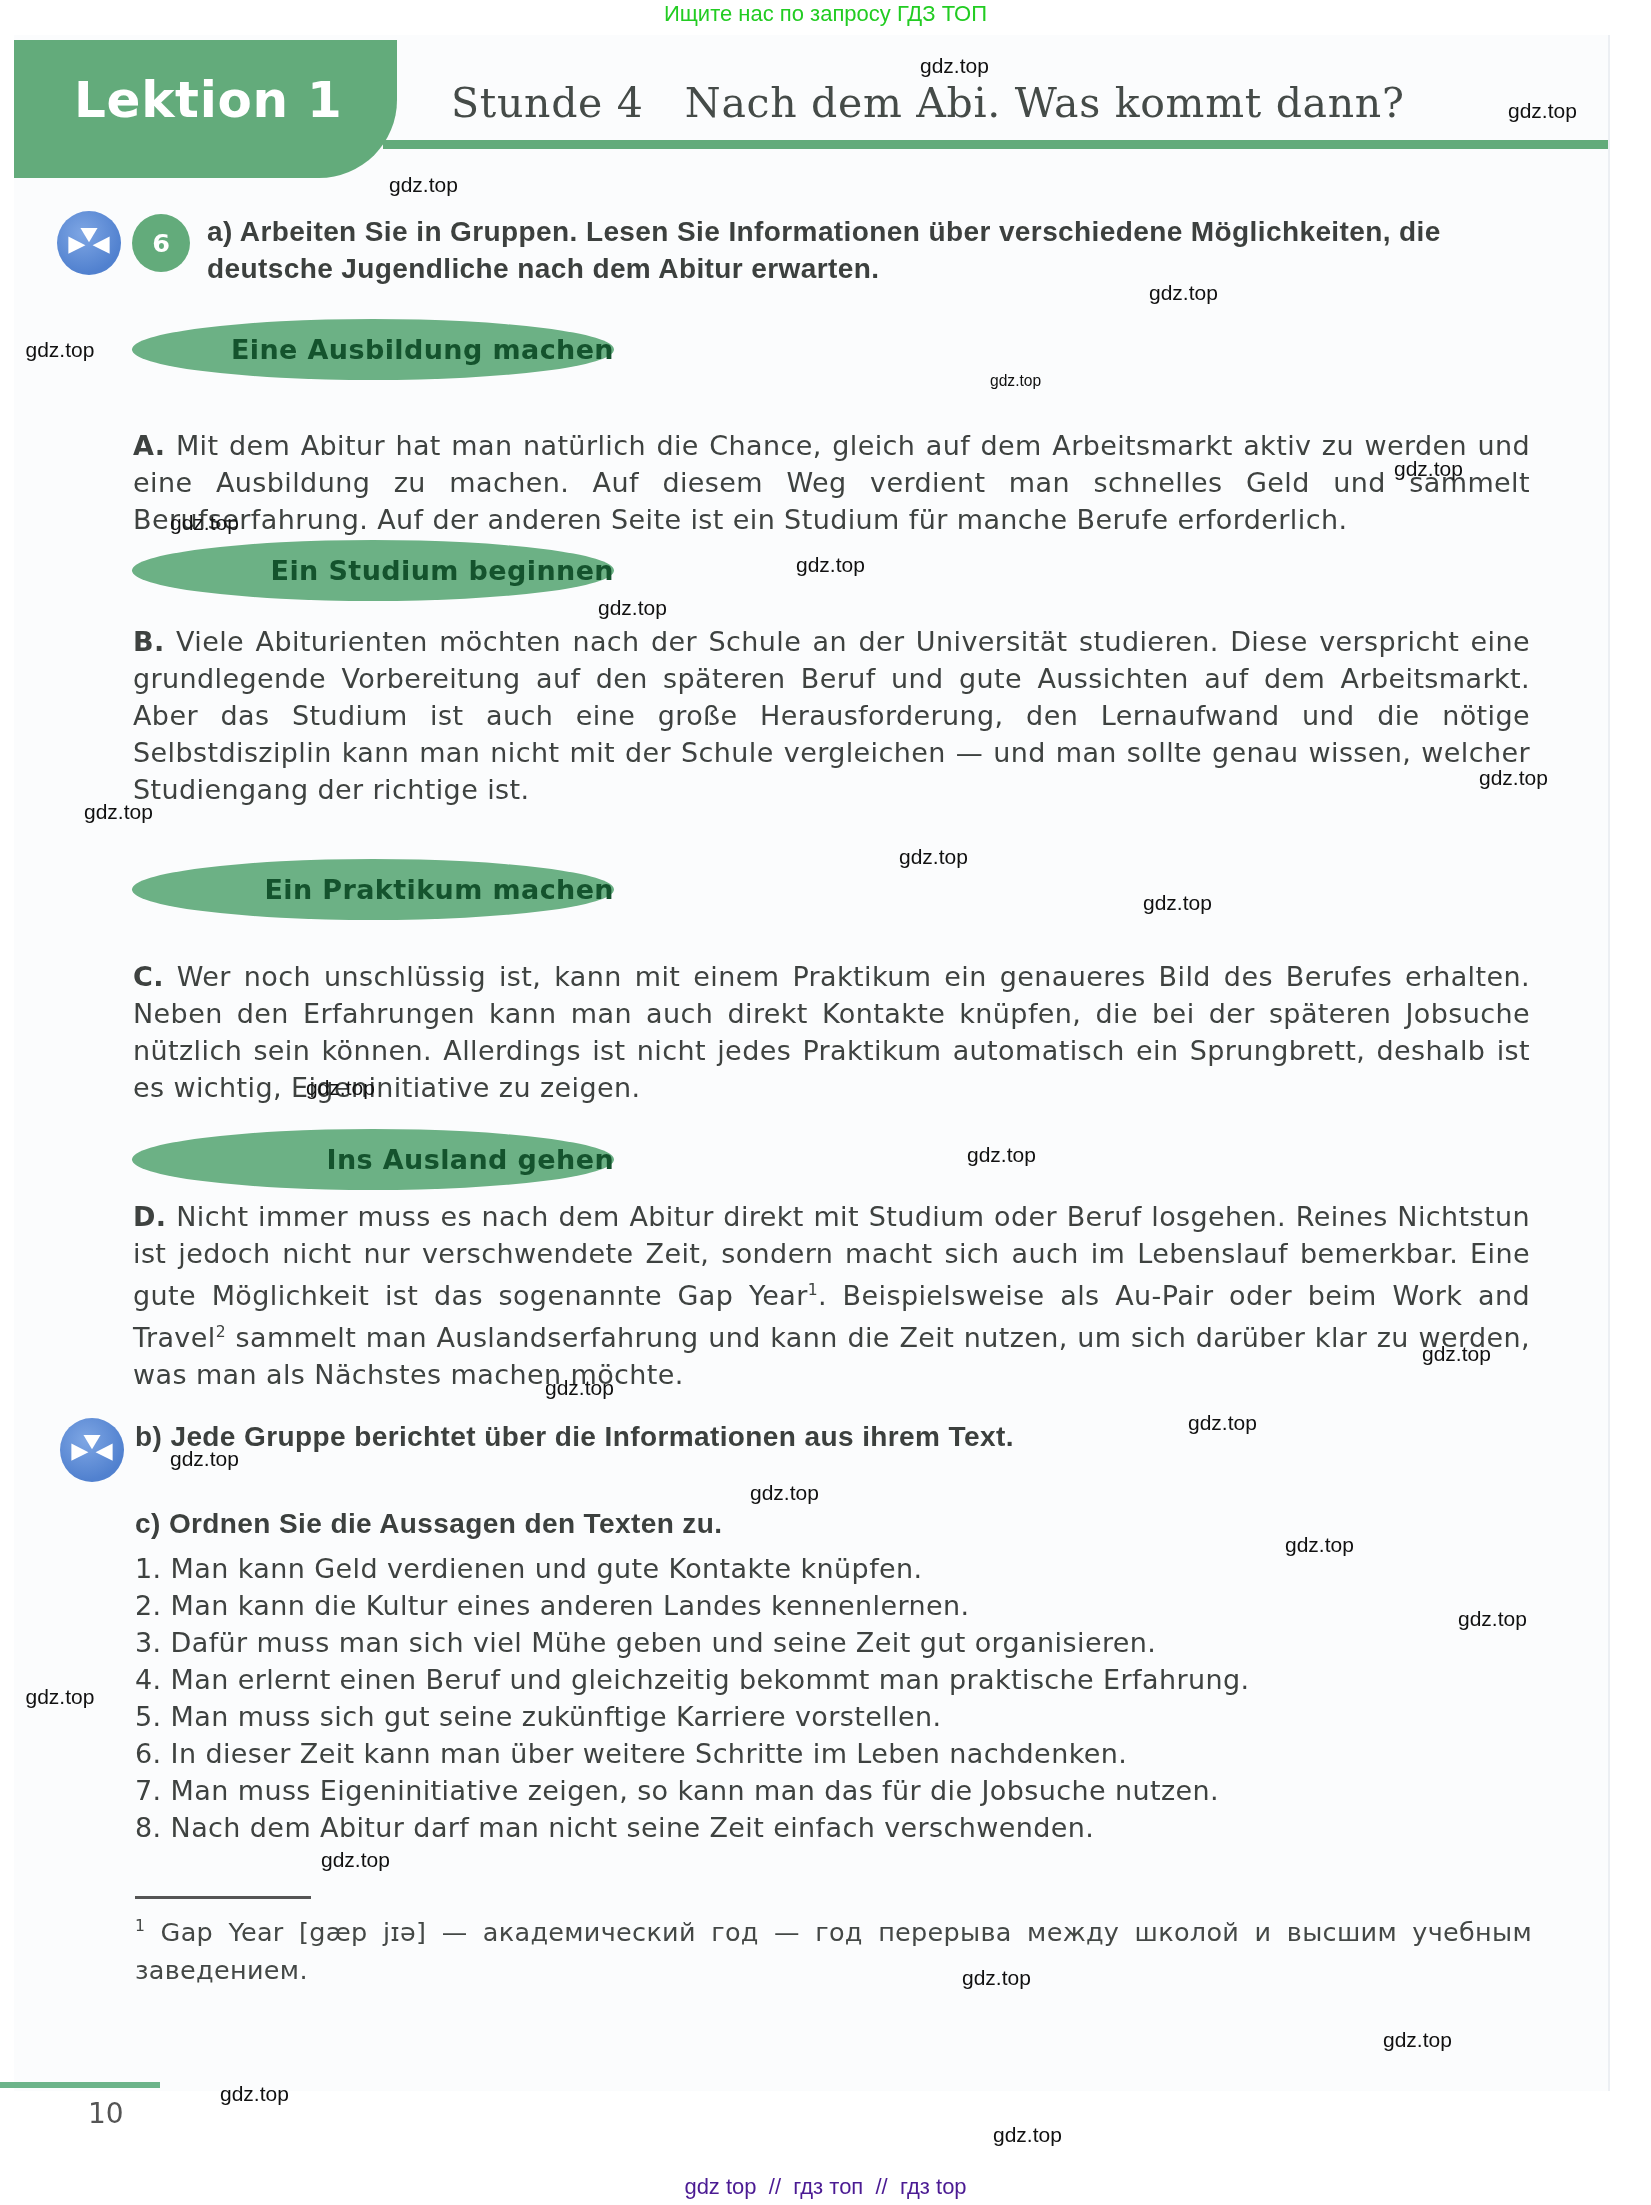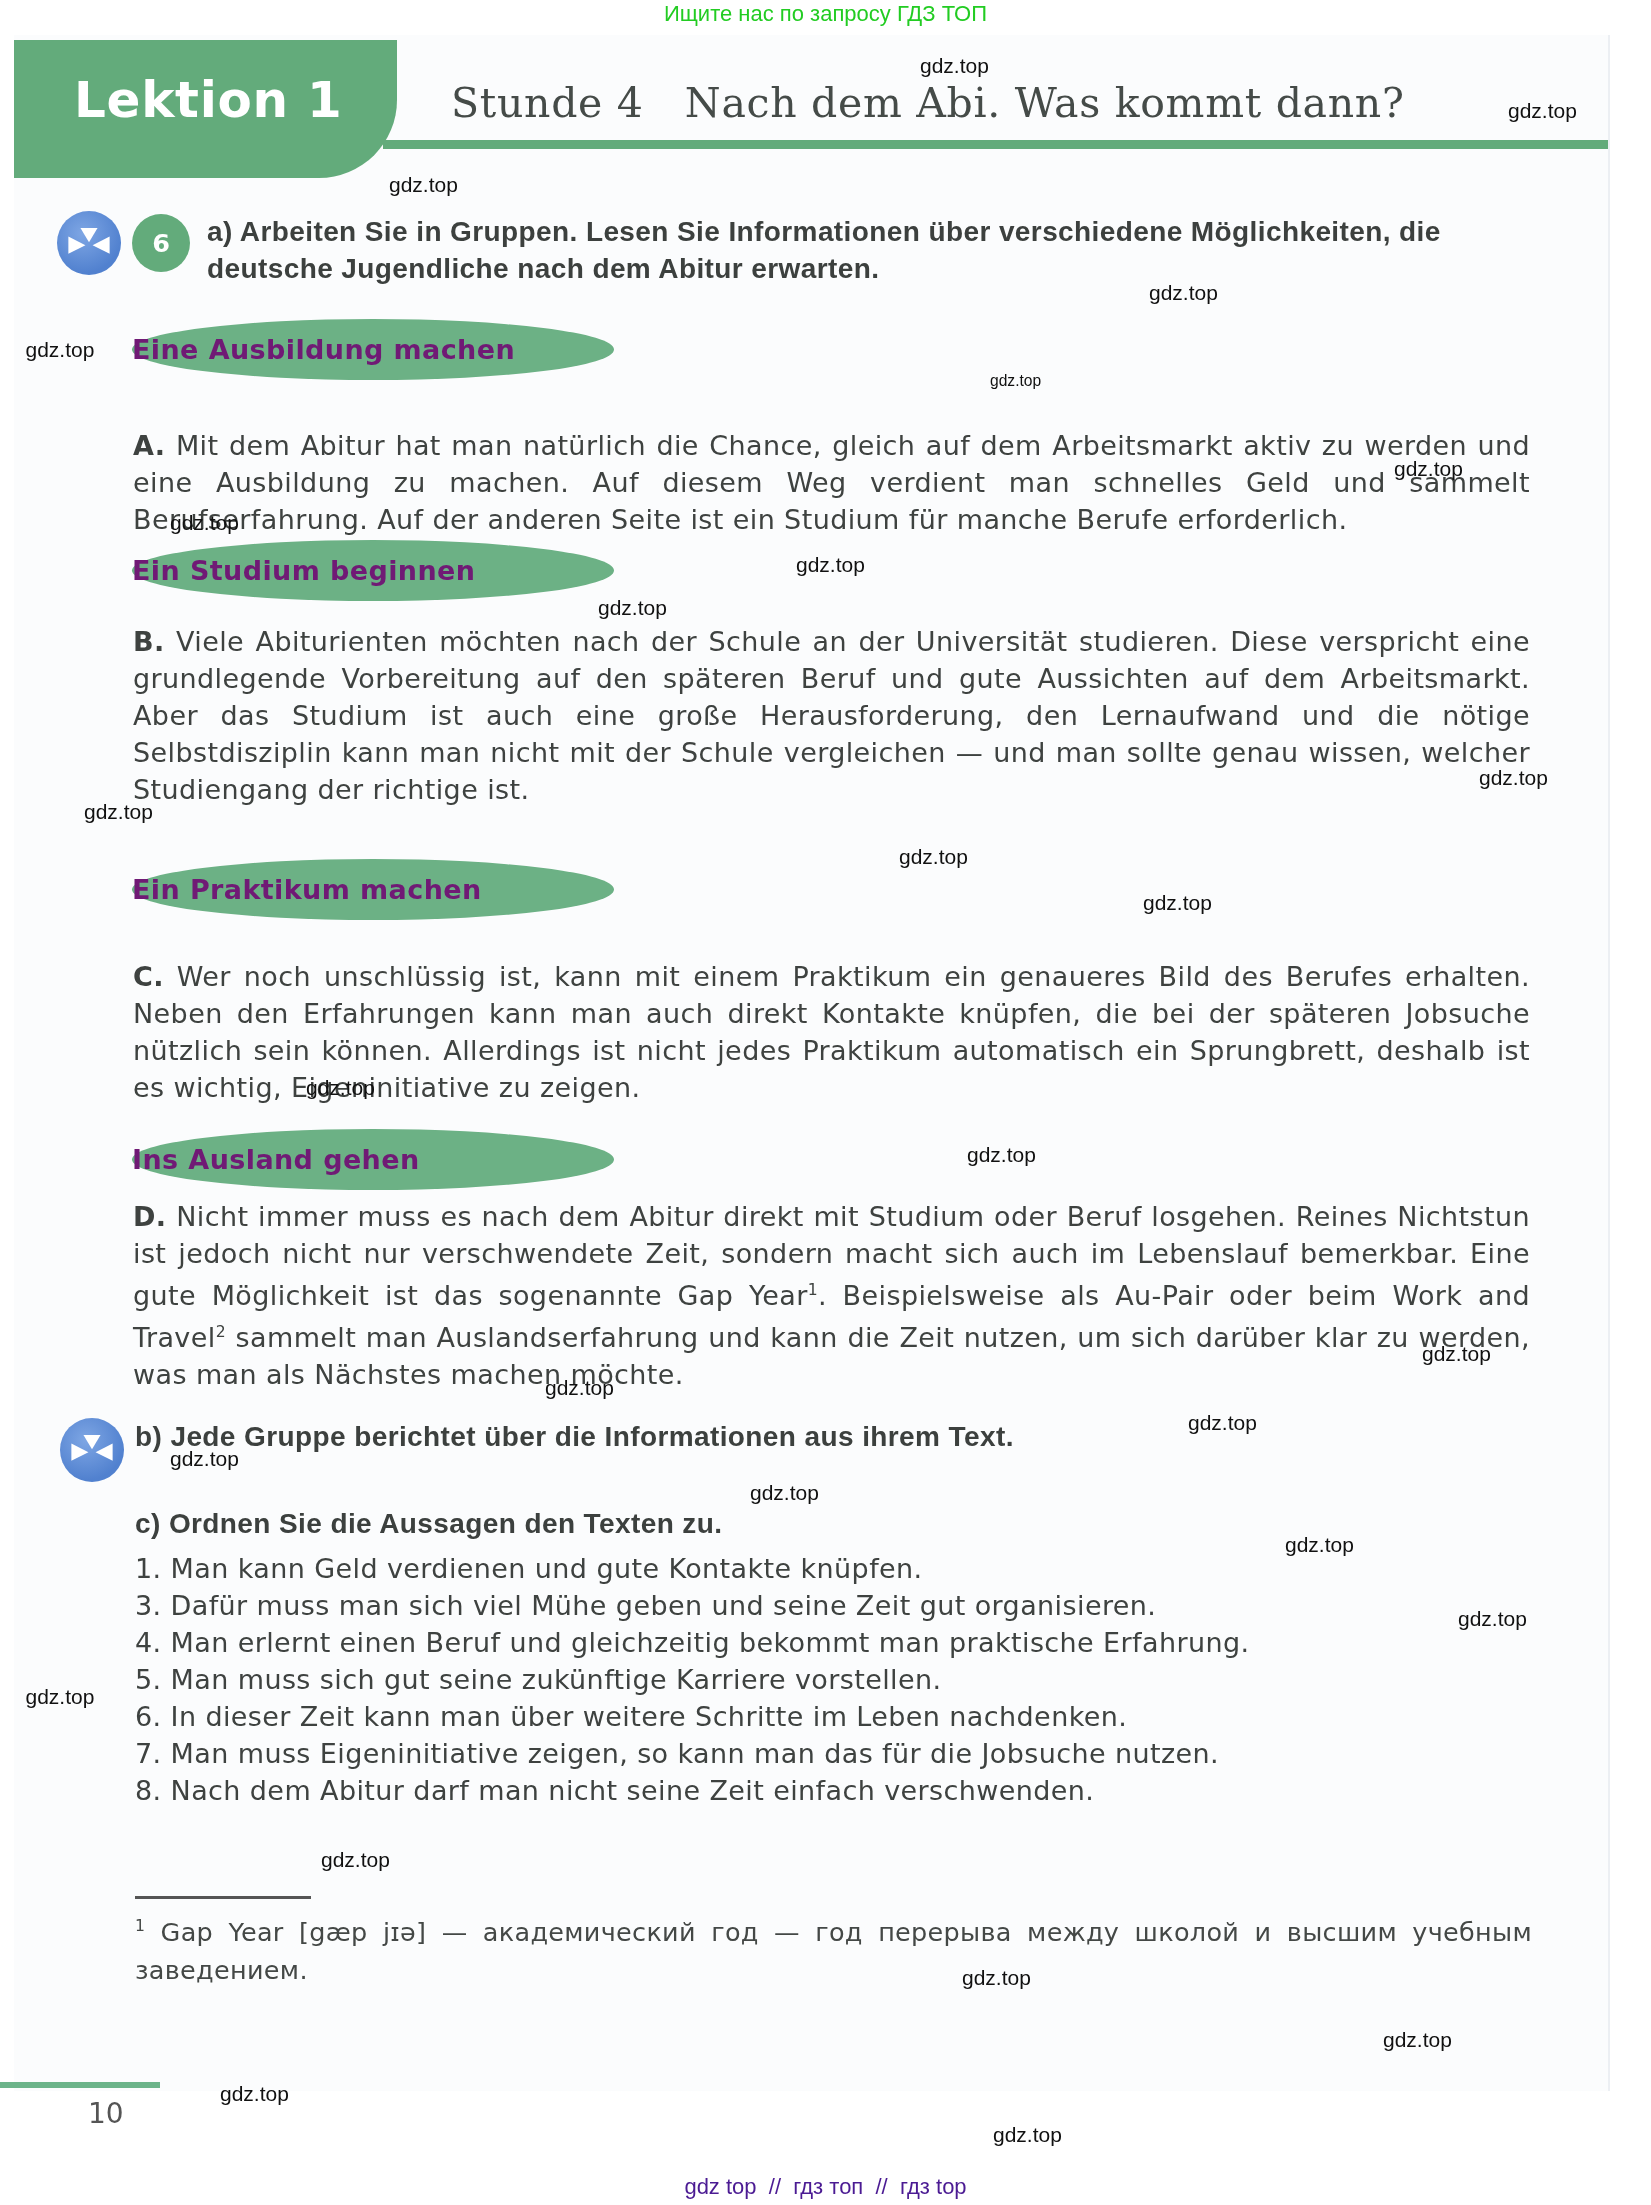--- a/index.html
+++ b/index.html
@@ -45,22 +45,22 @@
   .icon-num {
     width: 58px; height: 58px; border-radius: 50%; background: #63ab7b;
     color: #fff; font-weight: bold; font-size: 25.5px; text-align: center; line-height: 58px;
   }
   .task {
     font-family: "Liberation Sans", sans-serif; font-weight: bold; font-size: 28px;
     color: #3c403e; line-height: 37px; letter-spacing: 0.4px;
   }
   .pill {
     width: 482px; height: 61px; border-radius: 50%;
-    background: #6cb185; color: #701a75; font-weight: bold; font-size: 27px;
-    text-align: left; line-height: 61px; letter-spacing: 0.4px;
+    background: #6cb185; color: #14532d; font-weight: bold; font-size: 27px;
+    text-align: right; line-height: 61px; letter-spacing: 0.4px;
   }
   .para {
     left: 133px; width: 1397px; font-size: 27px; line-height: 37px;
     color: #3e4240; text-align: justify; letter-spacing: 0.4px;
   }
   .para b { font-weight: bold; }
   .list { left: 135px; top: 1550px; font-size: 27px; line-height: 37px; color: #3e4240; letter-spacing: 0.4px; }
   .list div { white-space: nowrap; }
   .fn-rule { left: 135px; top: 1896px; width: 176px; height: 2.8px; background: #555; }
   .footnotes { left: 135px; top: 1907px; width: 1397px; font-size: 25.5px; line-height: 38px; color: #444846; text-align: justify; letter-spacing: 0.3px; }
@@ -118,20 +118,21 @@
   <span>Jede Gruppe berichtet über die Informationen aus ihrem Text.</span>
 </div>
 
 <div class="abs task" style="left:135px;top:1505px;">
   <span>c)</span>
   <span>Ordnen Sie die Aussagen den Texten zu.</span>
 </div>
 
 <div class="abs list">
   <div>1. Man kann Geld verdienen und gute Kontakte knüpfen.</div>
+  <div>2. Man kann die Kultur eines anderen Landes kennenlernen.</div>
   <div>3. Dafür muss man sich viel Mühe geben und seine Zeit gut organisieren.</div>
   <div>4. Man erlernt einen Beruf und gleichzeitig bekommt man praktische Erfahrung.</div>
   <div>5. Man muss sich gut seine zukünftige Karriere vorstellen.</div>
   <div>6. In dieser Zeit kann man über weitere Schritte im Leben nachdenken.</div>
   <div>7. Man muss Eigeninitiative zeigen, so kann man das für die Jobsuche nutzen.</div>
   <div>8. Nach dem Abitur darf man nicht seine Zeit einfach verschwenden.</div>
 </div>
 
 <div class="abs fn-rule"></div>
 <div class="abs footnotes">

